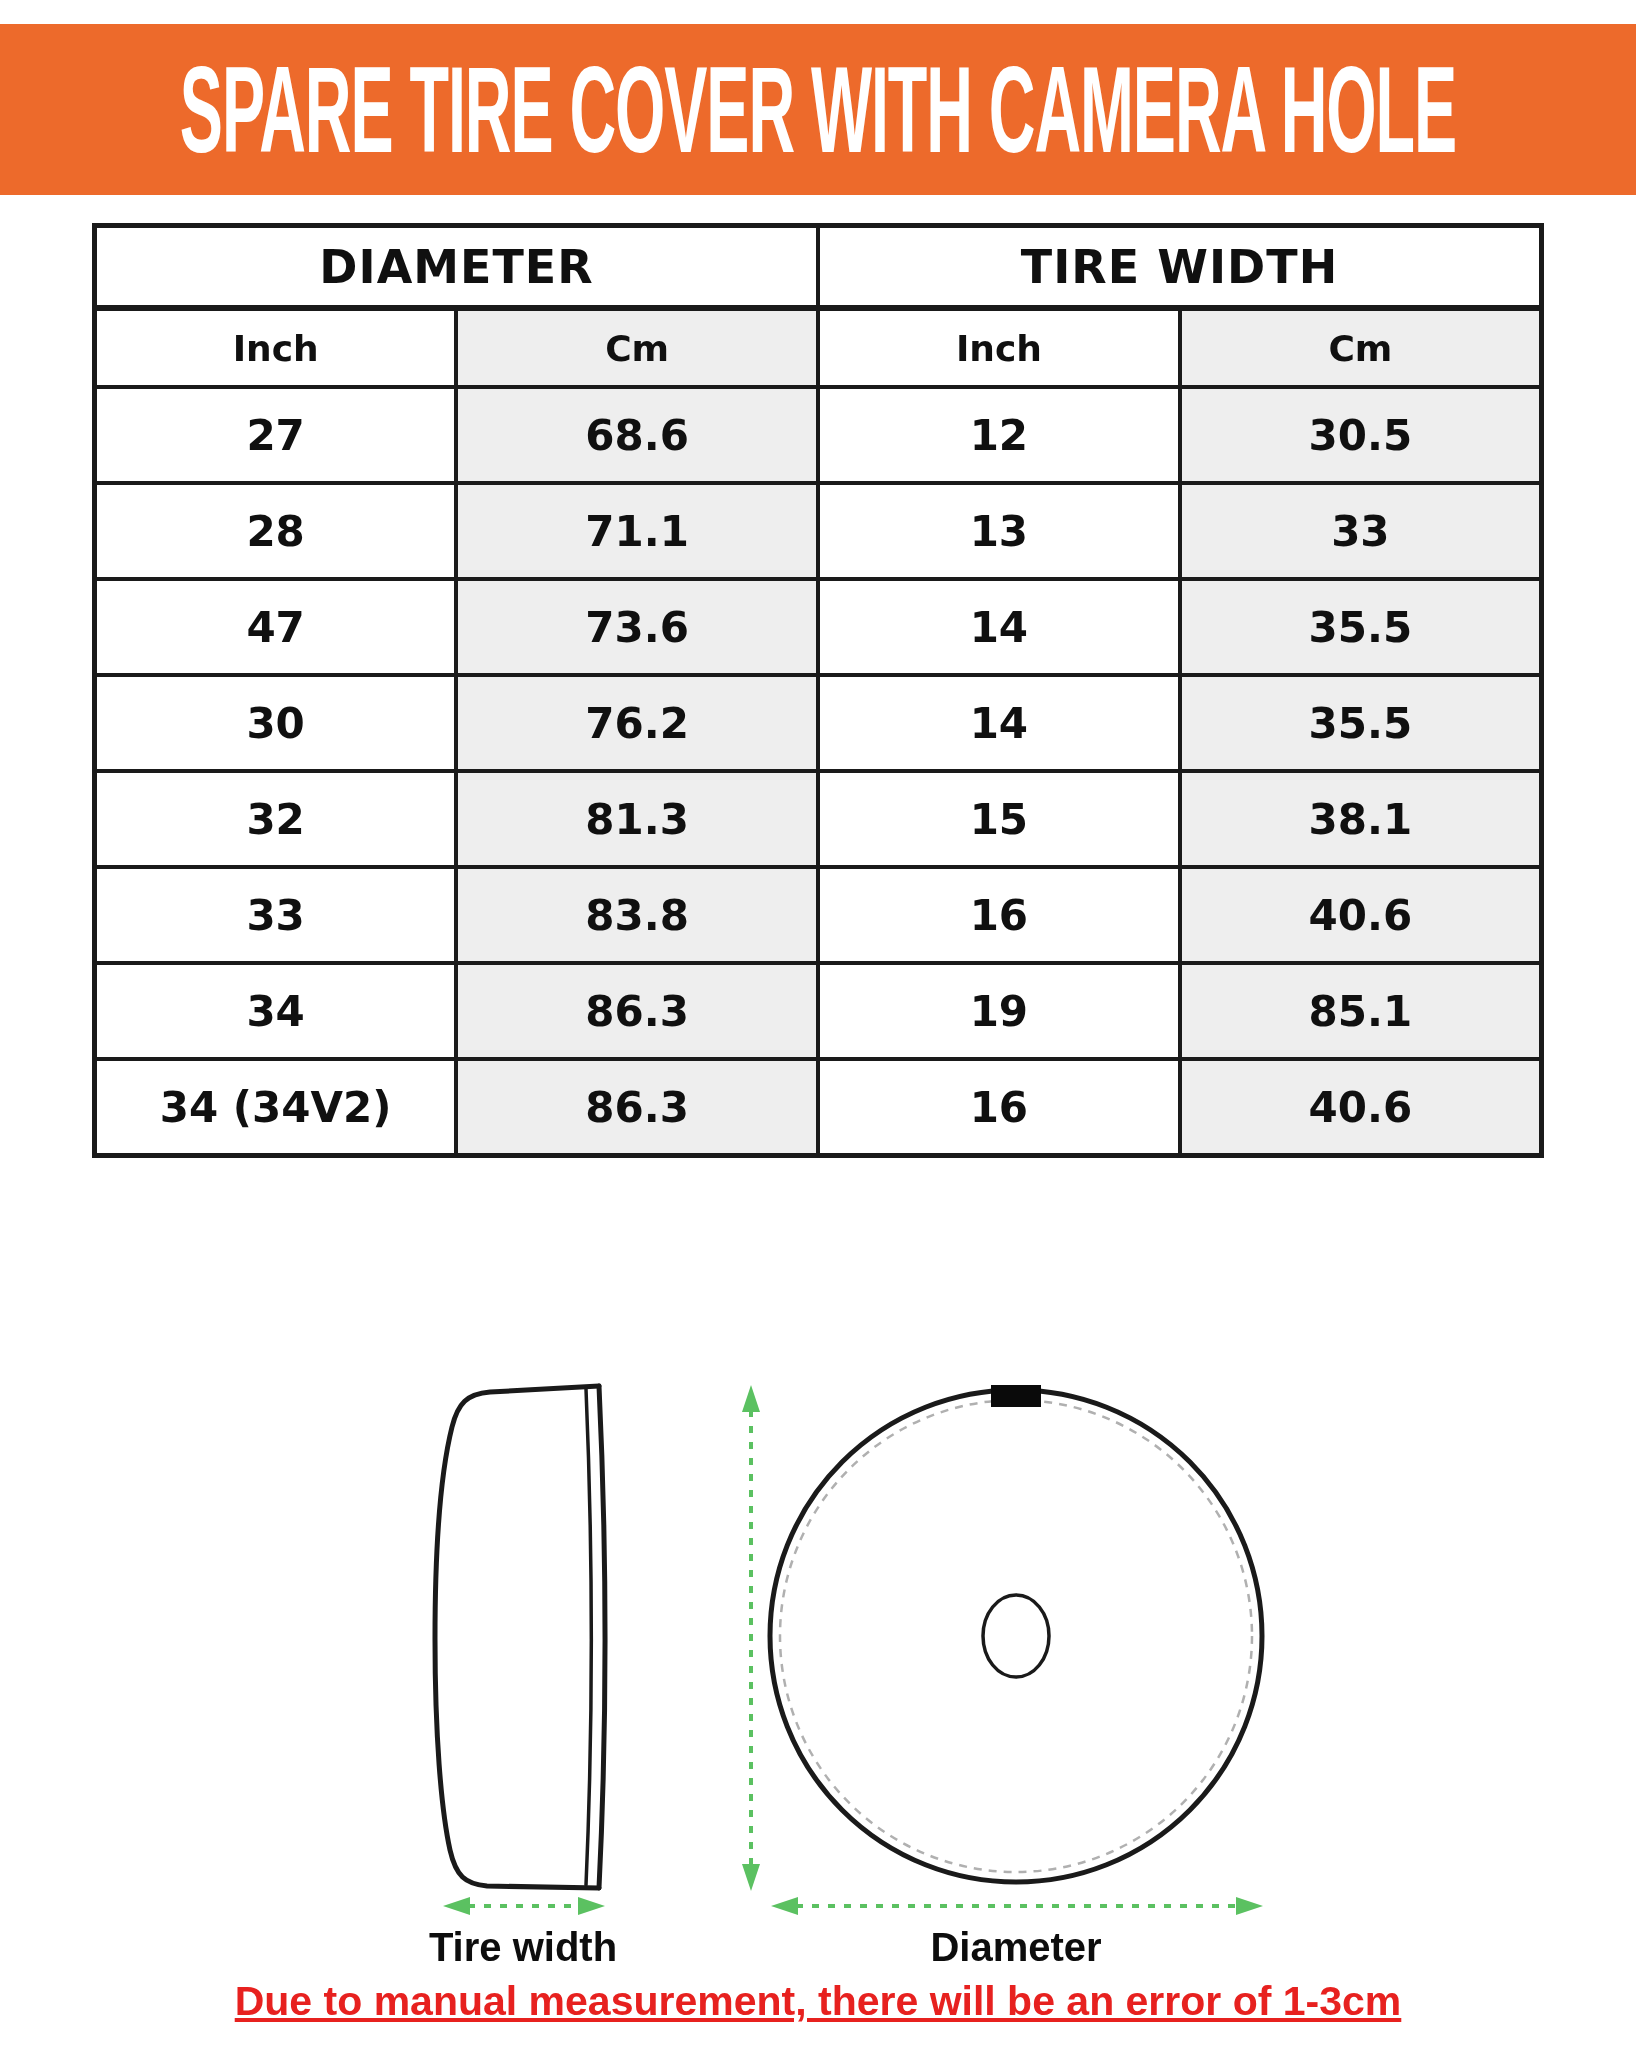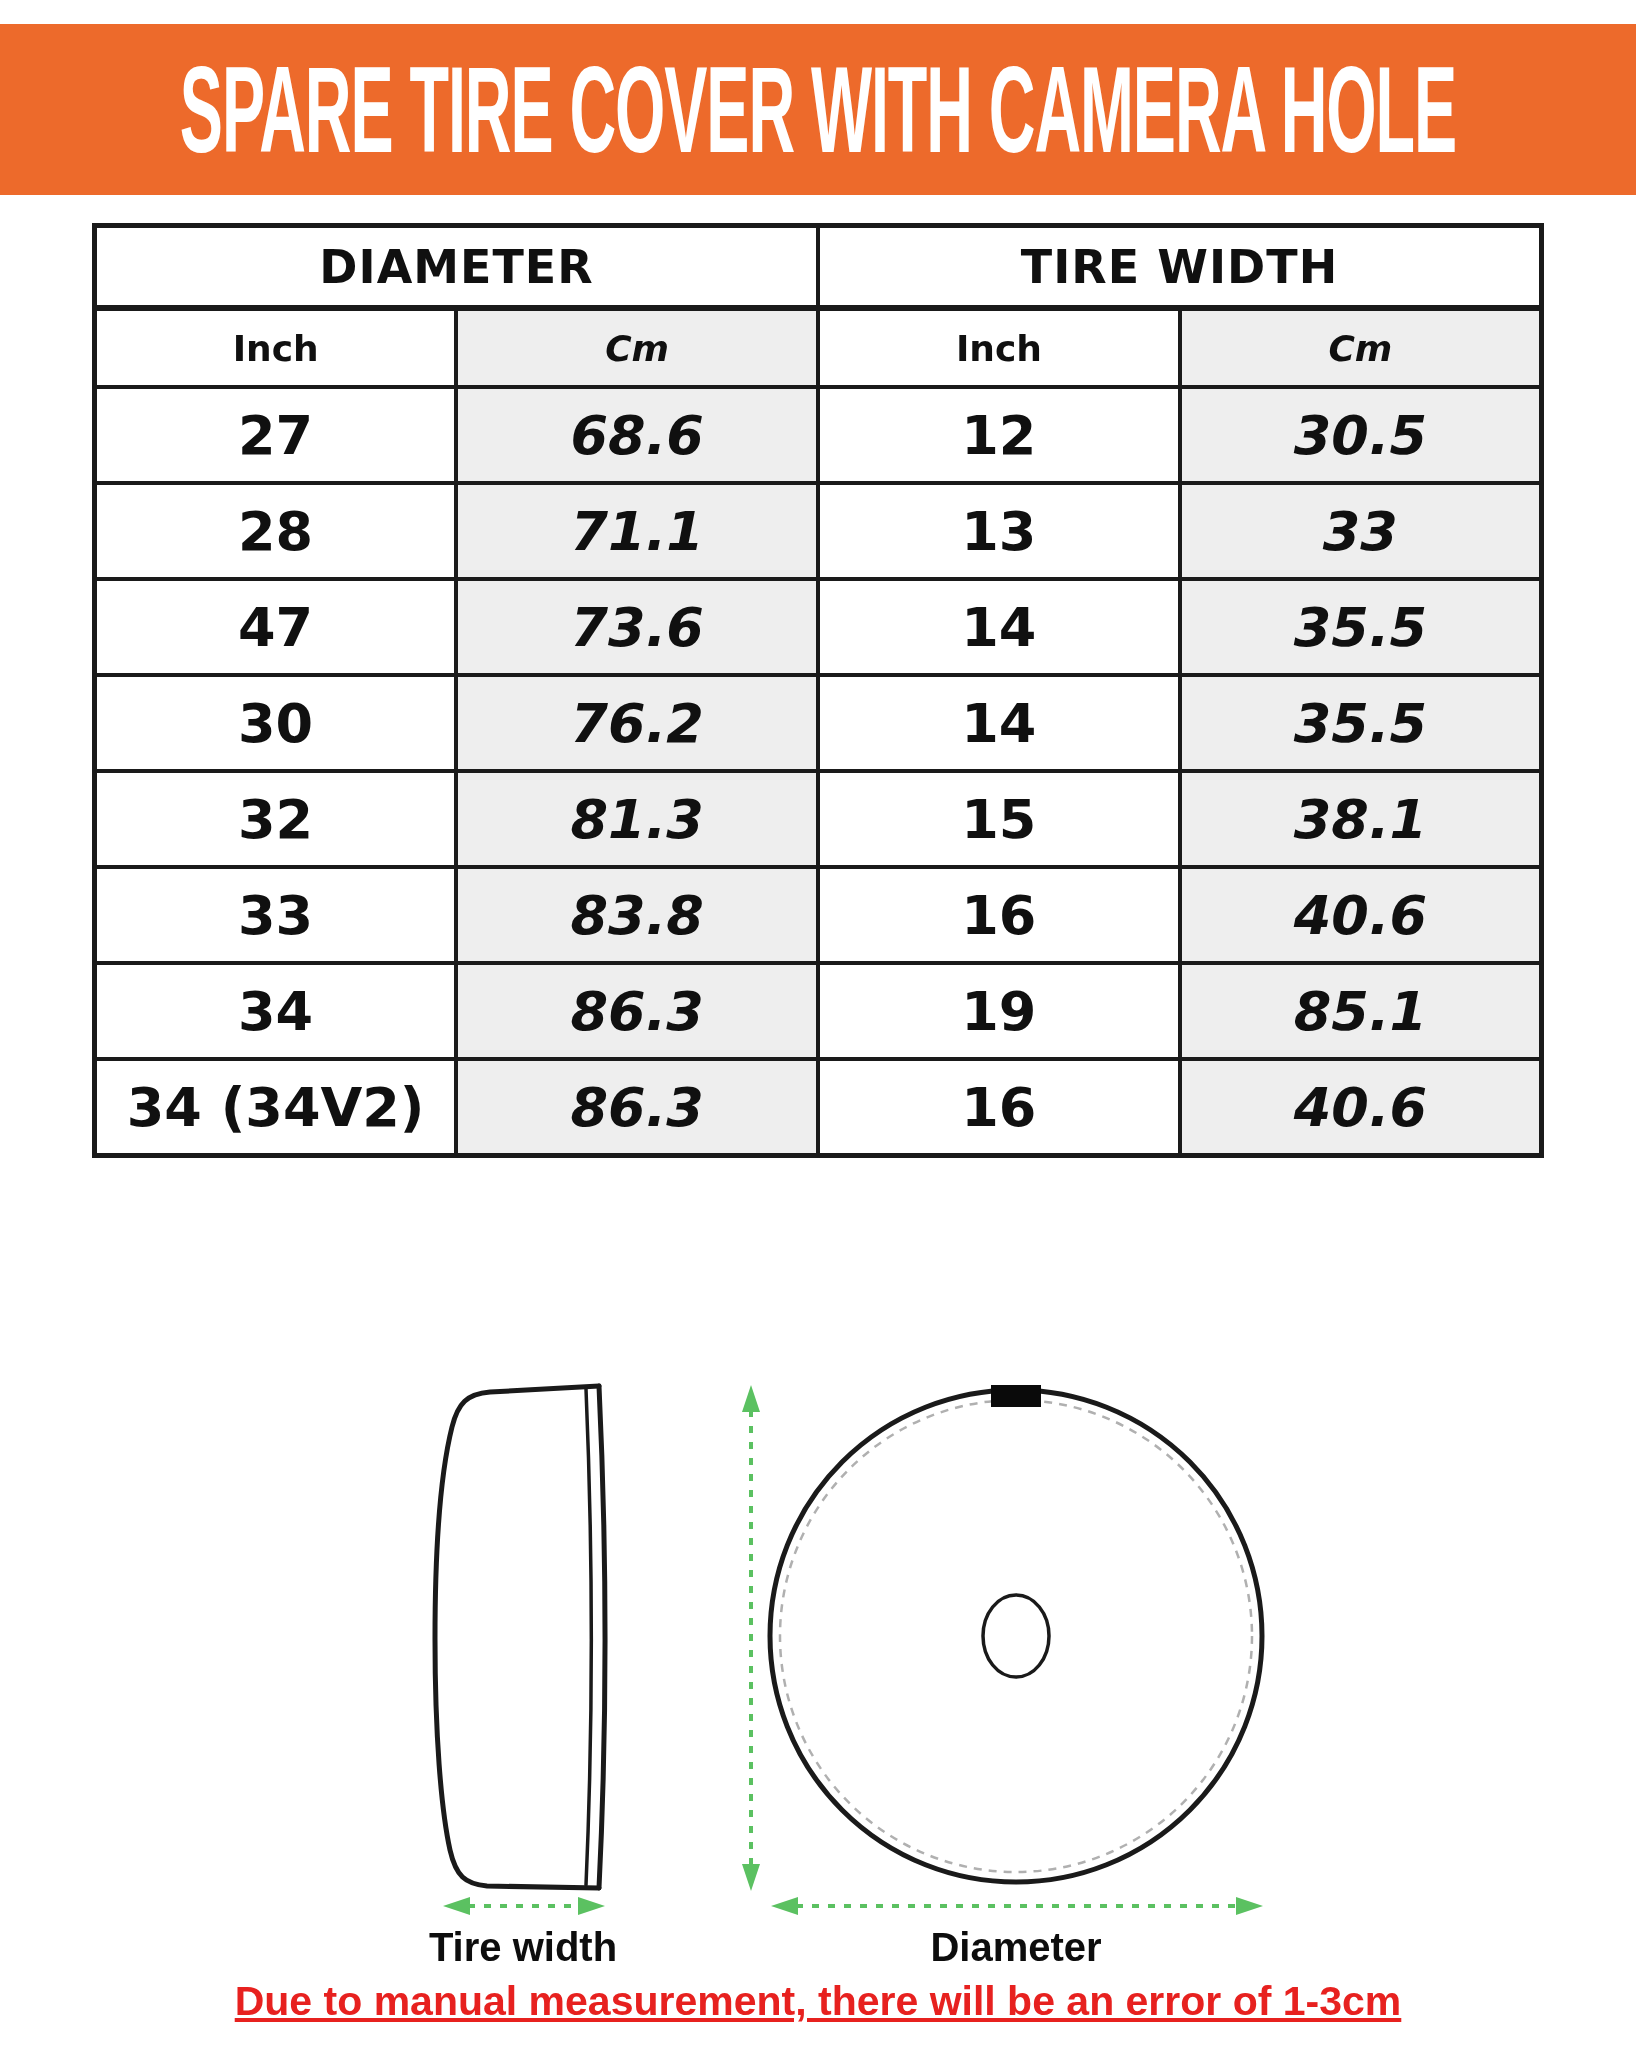--- a/index.html
+++ b/index.html
@@ -15,22 +15,22 @@
   .banner h1{margin:0;color:#ffffff;font-family:"Liberation Sans",sans-serif;font-weight:700;
              font-size:122px;line-height:1;white-space:nowrap;letter-spacing:-2px;
              transform:scaleX(0.53);transform-origin:center;}
 
   
   .size-table{width:1452px;margin:28px auto 0;border-collapse:collapse;table-layout:fixed;
               border:5px solid var(--line);}
   .size-table th,.size-table td{border:4px solid var(--line);text-align:center;color:#101010;padding:0;}
   th.group{height:77px;font-size:46px;letter-spacing:1px;border-bottom:6px solid var(--line);}
   th.sub{height:74px;font-size:36px;}
-  .size-table td{height:92px;font-size:54px;font-weight:700;}
-  .shade{background:var(--shade);font-style:italic;}
+  .size-table td{height:92px;font-size:42px;font-weight:700;}
+  .shade{background:var(--shade);}
 
   
   .diagram{position:absolute;left:0;top:1340px;width:1636px;height:708px;}
   .diagram svg{position:absolute;left:0;top:0;}
   .dlabel{position:absolute;top:585px;font-size:40px;font-weight:700;color:#0d0d0d;text-align:center;
           font-family:"Liberation Sans",sans-serif;}
   .dlabel.tw{left:373px;width:300px;}
   .dlabel.dia{left:816px;width:400px;}
   .note{position:absolute;top:638px;left:0;width:100%;text-align:center;font-weight:700;font-size:41px;
         color:var(--red);font-family:"Liberation Sans",sans-serif;text-decoration:underline;}

